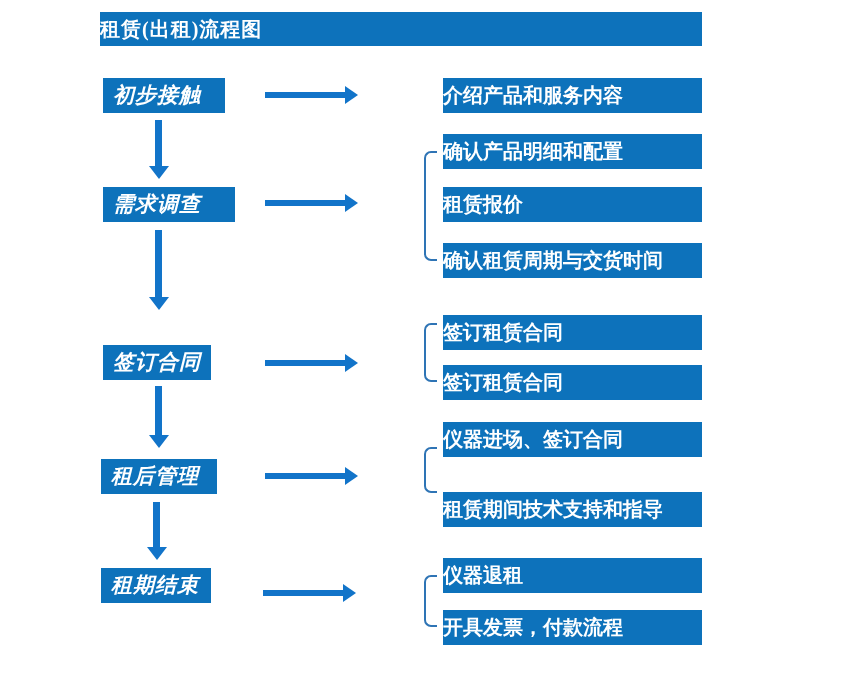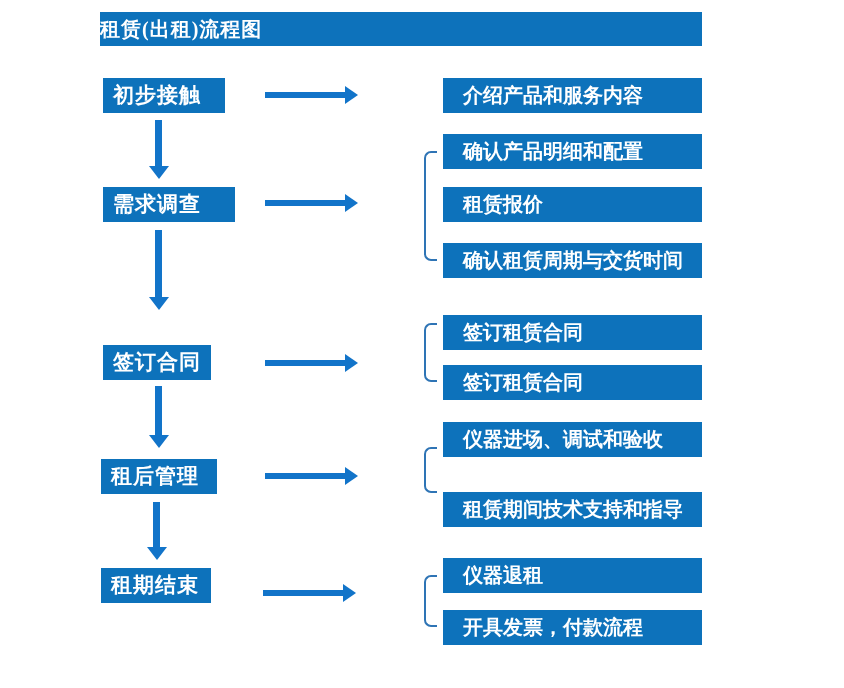--- a/index.html
+++ b/index.html
@@ -27,28 +27,29 @@
   }
   .stepbox{
     position:absolute;height:35px;
     background:var(--box-blue);
     color:var(--text-white);
     font-size:21px;font-weight:700;
     line-height:35px;
     padding-left:10px;box-sizing:border-box;
     letter-spacing:1px;
     white-space:nowrap;
+    font-style:italic;
   }
   .detailbox{
     position:absolute;left:443px;width:259px;height:35px;
     background:var(--box-blue);
     color:var(--text-white);
     font-size:20px;font-weight:700;
     line-height:35px;
-    padding-left:20px;box-sizing:border-box;
+    padding-left:0;box-sizing:border-box;
     white-space:nowrap;
   }
   .varrow{
     position:absolute;width:7px;
     background:var(--arrow-blue);
   }
   .varrow::after{
     content:"";position:absolute;top:100%;left:50%;
     transform:translateX(-50%);
     border:10px solid transparent;border-bottom:0;
@@ -101,18 +102,18 @@
   <div class="bracket" style="top:323px;height:59px"></div>
   <div class="bracket" style="top:447px;height:46px"></div>
   <div class="bracket" style="top:575px;height:52px"></div>
 
   <div class="detailbox" style="top:78px">介绍产品和服务内容</div>
   <div class="detailbox" style="top:134px">确认产品明细和配置</div>
   <div class="detailbox" style="top:187px">租赁报价</div>
   <div class="detailbox" style="top:243px">确认租赁周期与交货时间</div>
   <div class="detailbox" style="top:315px">签订租赁合同</div>
   <div class="detailbox" style="top:365px">签订租赁合同</div>
-  <div class="detailbox" style="top:422px">仪器进场、调试和验收</div>
+  <div class="detailbox" style="top:422px">仪器进场、签订合同</div>
   <div class="detailbox" style="top:492px">租赁期间技术支持和指导</div>
   <div class="detailbox" style="top:610px">开具发票，付款流程</div>
   <div class="detailbox" style="top:558px">仪器退租</div>
 
 </div>
 
 </body></html>

